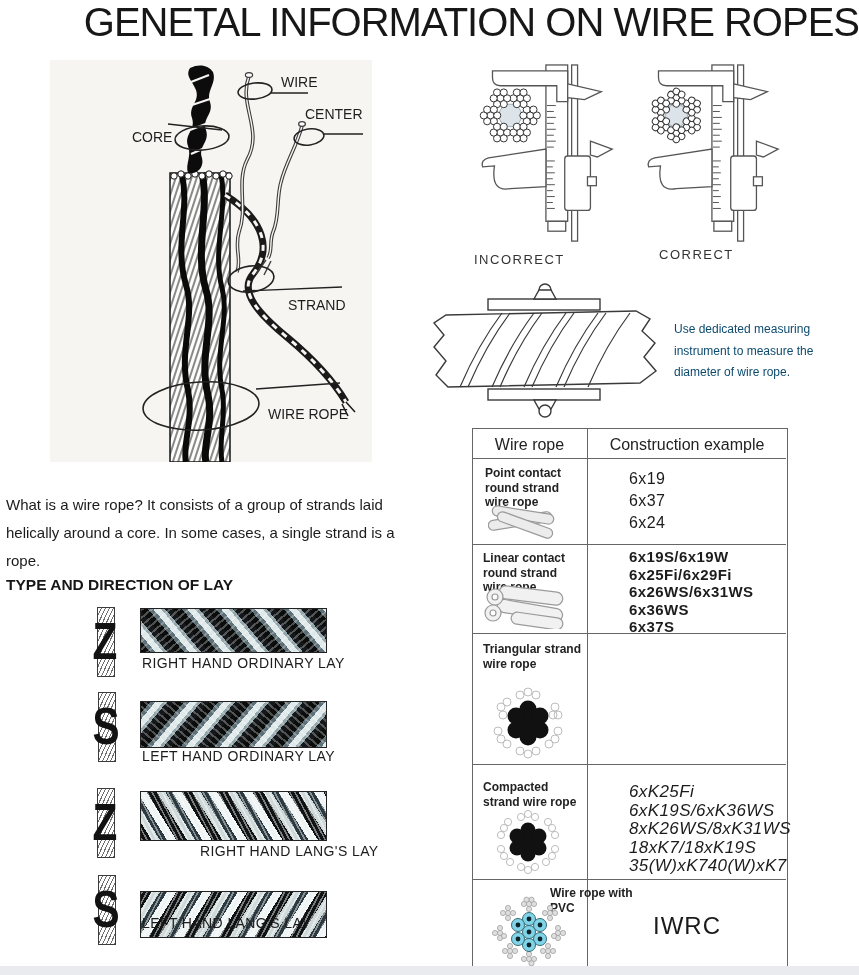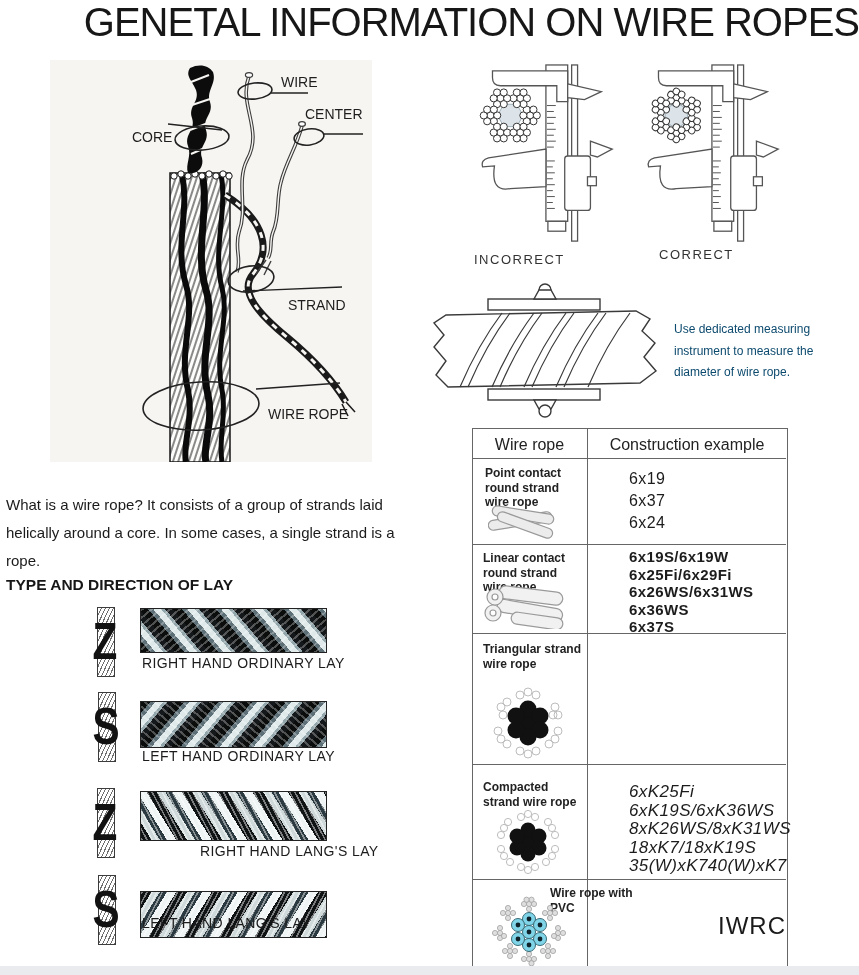--- a/index.html
+++ b/index.html
@@ -583,17 +583,17 @@
         <circle cx="39" cy="36" r="2.4"></circle>
           <circle cx="39" cy="23" r="2.4"></circle>
           <circle cx="50" cy="29" r="2.4"></circle>
         <circle cx="50" cy="43" r="2.4"></circle>
           <circle cx="39" cy="49" r="2.4"></circle>
           <circle cx="28" cy="43" r="2.4"></circle>
         <circle cx="28" cy="29" r="2.4"></circle>
       </g>
     </svg>
   </div>
-  <div class="abs iwrc" style="left:588px;top:912px;width:198px;text-align:right;">IWRC</div>
+  <div class="abs iwrc" style="left:588px;top:912px;width:198px;text-align:center;">IWRC</div>
 
   <div class="abs bottom-strip"></div>
 
 </div>
 
 </body></html>

